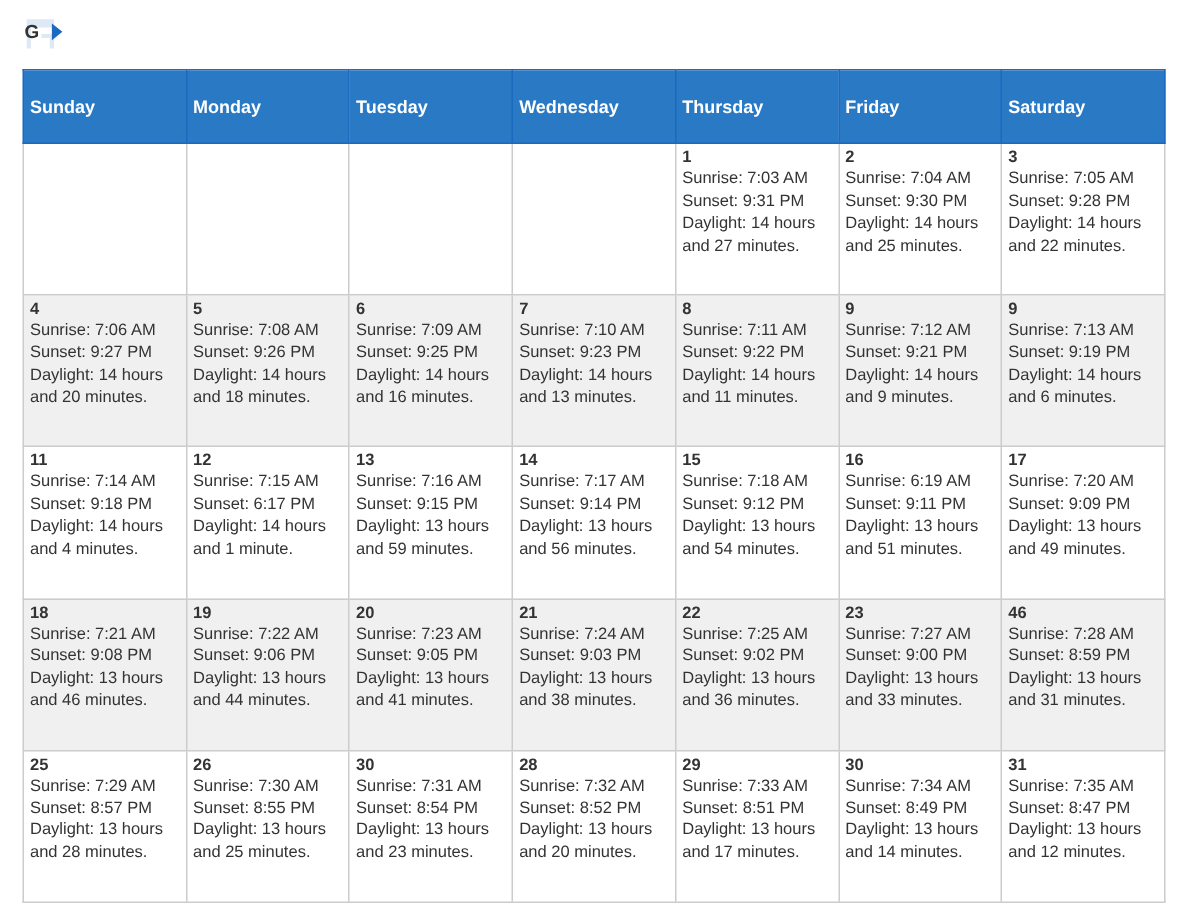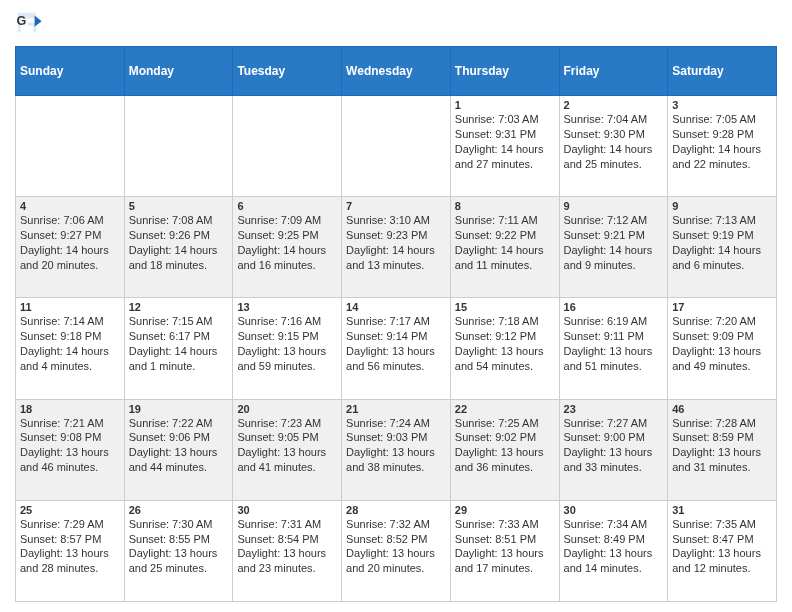--- a/index.html
+++ b/index.html
@@ -185,21 +185,21 @@
 Daylight: 14 hours and 18 minutes.</div>
           </td>
           <td>
             <span class="day-num">6</span>
             <div class="day-info">Sunrise: 7:09 AM
 Sunset: 9:25 PM
 Daylight: 14 hours and 16 minutes.</div>
           </td>
           <td>
             <span class="day-num">7</span>
-            <div class="day-info">Sunrise: 3:10 AM
+            <div class="day-info">Sunrise: 7:10 AM
 Sunset: 9:23 PM
 Daylight: 14 hours and 13 minutes.</div>
           </td>
           <td>
             <span class="day-num">8</span>
             <div class="day-info">Sunrise: 7:11 AM
 Sunset: 9:22 PM
 Daylight: 14 hours and 11 minutes.</div>
           </td>
           <td>

